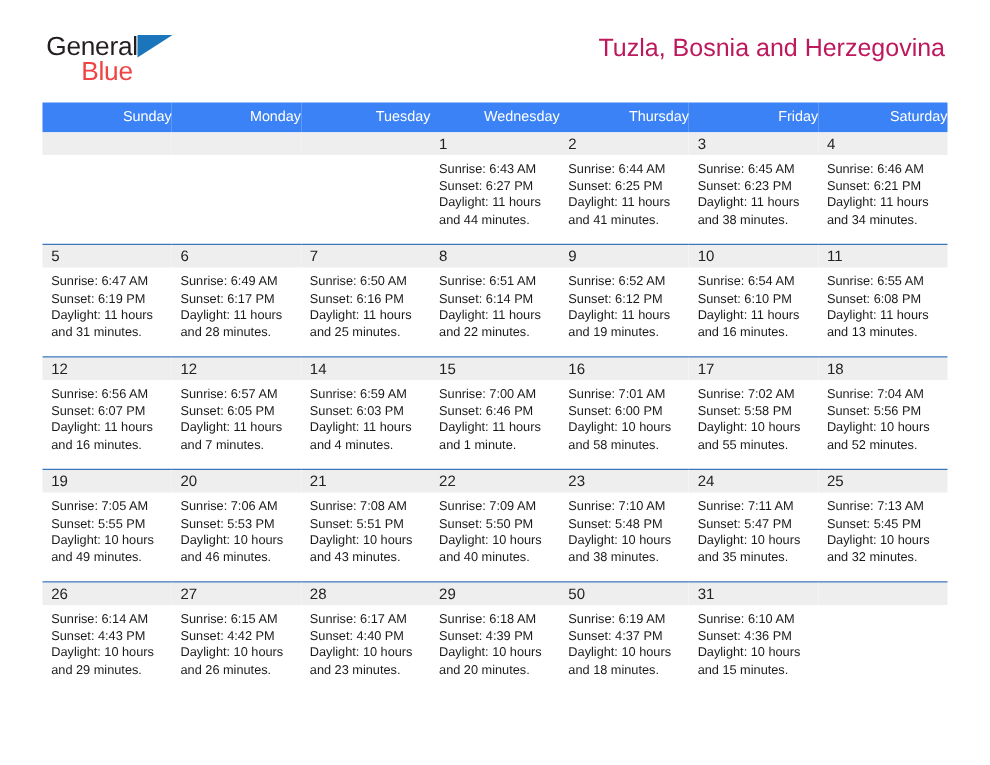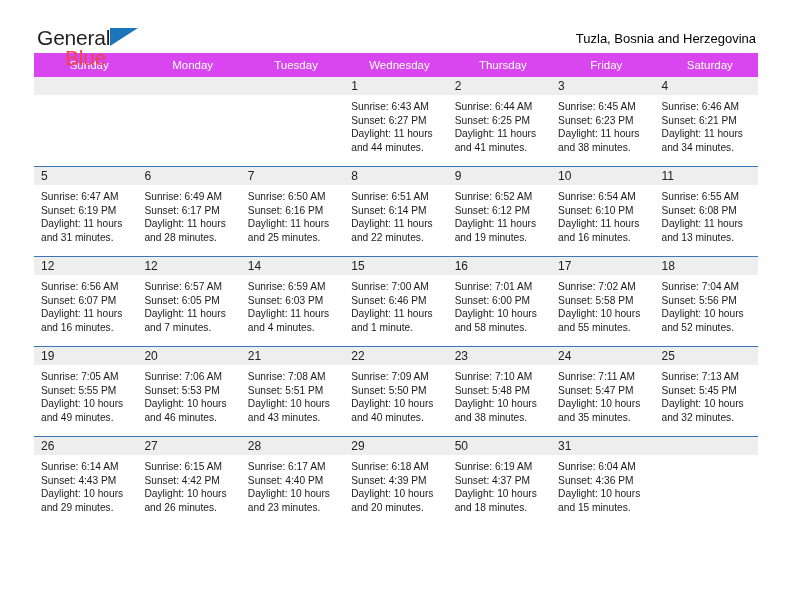--- a/index.html
+++ b/index.html
@@ -18,21 +18,21 @@
     position: relative;
     width: 792px;
     height: 612px;
     box-sizing: border-box;
     padding: 0 34px;
   }
 
   
   .masthead {
     position: relative;
-    height: 53px;
+    height: 82px;
   }
   .logo {
     position: absolute;
     left: 3px;
     top: 26px;
     width: 120px;
     height: 46px;
   }
   .logo-general {
     position: absolute;
@@ -67,39 +67,39 @@
     top: 22px;
     text-align: right;
   }
   .cal-title {
     font-size: 27px;
     color: #1a1a1a;
     line-height: 32px;
     white-space: nowrap;
   }
   .cal-subtitle {
-    font-size: 13px;
-    color: #000000;
+    font-size: 20px;
+    color: #be185d;
     line-height: 20px;
     margin-top: 7px;
     white-space: nowrap;
   }
 
   
   .calendar {
     width: 724px;
     border-collapse: collapse;
     table-layout: fixed;
   }
   .calendar th {
-    background: #d946ef;
+    background: #3b82f6;
     color: #ffffff;
     font-size: 11.5px;
     font-weight: normal;
-    text-align: center;
+    text-align: right;
     padding: 6px 0 6px 7px;
     height: 21px;
     box-sizing: border-box;
   }
   .calendar td {
     vertical-align: top;
     padding: 0;
     width: 103.43px;
     height: 89px;
     border-top: 1px solid #3a76ba;
@@ -464,21 +464,21 @@
             <div class="cell-body">
               <div>Sunrise: 6:19 AM</div>
               <div>Sunset: 4:37 PM</div>
               <div>Daylight: 10 hours</div>
               <div>and 18 minutes.</div>
             </div>
           </td>
           <td>
             <div class="daynum">31</div>
             <div class="cell-body">
-              <div>Sunrise: 6:04 AM</div>
+              <div>Sunrise: 6:10 AM</div>
               <div>Sunset: 4:36 PM</div>
               <div>Daylight: 10 hours</div>
               <div>and 15 minutes.</div>
             </div>
           </td>
           <td class="cell-empty">
             <div class="daynum"></div>
             <div class="cell-body">
               <div></div>
               <div></div>

